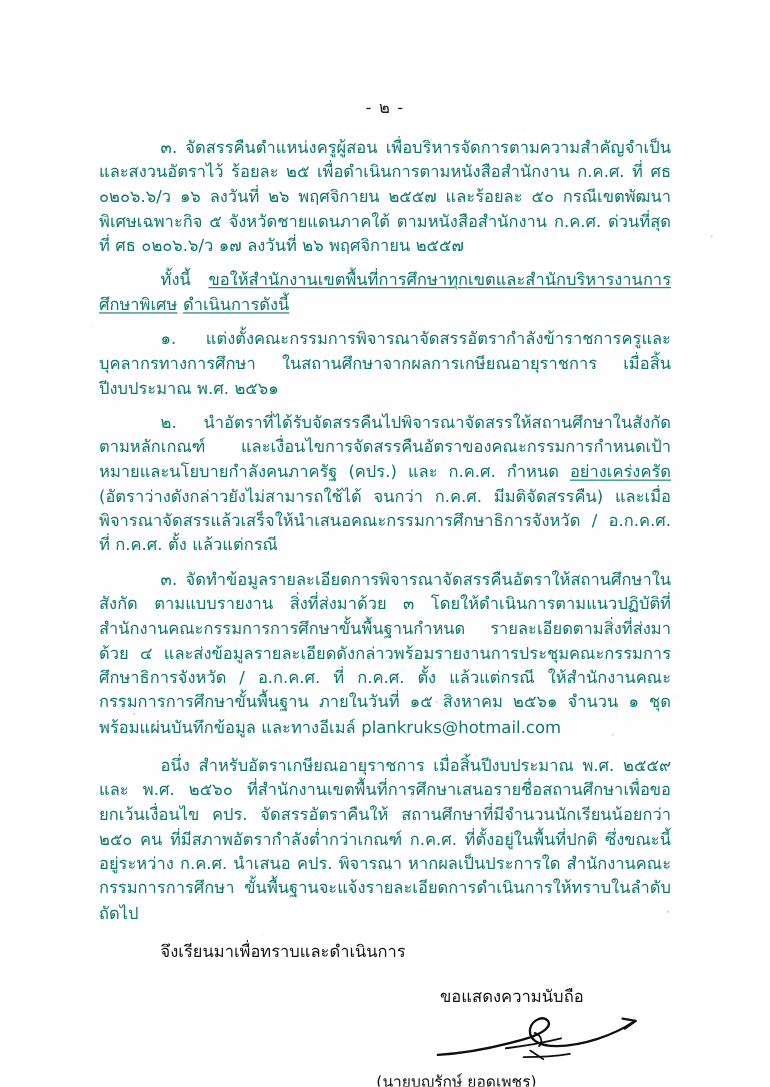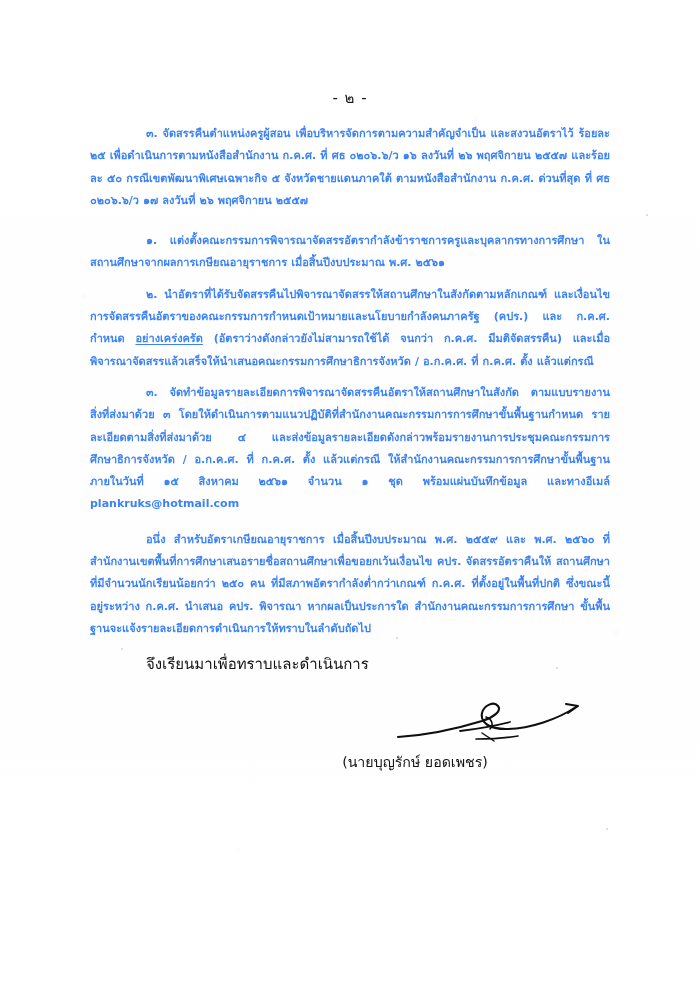--- a/index.html
+++ b/index.html
@@ -44,27 +44,26 @@
     margin-top: 86px;
     letter-spacing: 1px;
   }
   .body-block {
     margin: 0 auto;
     width: 520px;
     color: #131313;
   }
   p.para {
     margin: 0;
-    font-size: 11px;
+    font-size: 15px;
     line-height: 22.3px;
-    color: #3b82f6;
+    color: #0f766e;
     text-align: justify;
     text-justify: inter-word;
     word-spacing: 0.2px;
-    font-weight: bold;
   }
   p.para.indent {
     text-indent: 56px;
   }
   .gap-sm { height: 6px; }
   .gap-md { height: 9px; }
   .gap-lg { height: 13px; }
   .u {
     text-decoration: underline;
     text-underline-offset: 2px;
@@ -124,20 +123,21 @@
     <div class="page-number">- ๒ -</div>
 
     <div class="gap-lg"></div>
 
     <div class="body-block">
 
       <p class="para indent"><span>๓. จัดสรรคืนตำแหน่งครูผู้สอน เพื่อบริหารจัดการตามความสำคัญจำเป็น และสงวนอัตราไว้</span> <span>ร้อยละ ๒๕ เพื่อดำเนินการตามหนังสือสำนักงาน ก.ค.ศ. ที่ ศธ ๐๒๐๖.๖/ว ๑๖ ลงวันที่ ๒๖ พฤศจิกายน ๒๕๕๗</span> <span>และร้อยละ ๕๐ กรณีเขตพัฒนาพิเศษเฉพาะกิจ ๕ จังหวัดชายแดนภาคใต้ ตามหนังสือสำนักงาน ก.ค.ศ. ด่วนที่สุด</span> <span>ที่ ศธ ๐๒๐๖.๖/ว ๑๗ ลงวันที่ ๒๖ พฤศจิกายน ๒๕๕๗</span></p>
 
       <div class="gap-md"></div>
 
+      <p class="para indent"><span>ทั้งนี้ </span><span class="u">ขอให้สำนักงานเขตพื้นที่การศึกษาทุกเขตและสำนักบริหารงานการศึกษาพิเศษ</span> <span class="u">ดำเนินการดังนี้</span></p>
 
       <div class="gap-md"></div>
 
       <p class="para indent"><span>๑. แต่งตั้งคณะกรรมการพิจารณาจัดสรรอัตรากำลังข้าราชการครูและบุคลากรทางการศึกษา</span> <span>ในสถานศึกษาจากผลการเกษียณอายุราชการ เมื่อสิ้นปีงบประมาณ พ.ศ. ๒๕๖๑</span></p>
 
       <div class="gap-md"></div>
 
       <p class="para indent"><span>๒. นำอัตราที่ได้รับจัดสรรคืนไปพิจารณาจัดสรรให้สถานศึกษาในสังกัดตามหลักเกณฑ์</span> <span>และเงื่อนไขการจัดสรรคืนอัตราของคณะกรรมการกำหนดเป้าหมายและนโยบายกำลังคนภาครัฐ (คปร.)</span> <span>และ ก.ค.ศ. กำหนด </span><span class="u">อย่างเคร่งครัด</span><span> (อัตราว่างดังกล่าวยังไม่สามารถใช้ได้ จนกว่า ก.ค.ศ. มีมติจัดสรรคืน)</span> <span>และเมื่อพิจารณาจัดสรรแล้วเสร็จให้นำเสนอคณะกรรมการศึกษาธิการจังหวัด / อ.ก.ค.ศ. ที่ ก.ค.ศ. ตั้ง แล้วแต่กรณี</span></p>
 
       <div class="gap-md"></div>
@@ -148,20 +148,21 @@
 
       <p class="para indent"><span>อนึ่ง สำหรับอัตราเกษียณอายุราชการ เมื่อสิ้นปีงบประมาณ พ.ศ. ๒๕๕๙ และ พ.ศ. ๒๕๖๐</span> <span>ที่สำนักงานเขตพื้นที่การศึกษาเสนอรายชื่อสถานศึกษาเพื่อขอยกเว้นเงื่อนไข คปร. จัดสรรอัตราคืนให้</span> <span>สถานศึกษาที่มีจำนวนนักเรียนน้อยกว่า ๒๕๐ คน ที่มีสภาพอัตรากำลังต่ำกว่าเกณฑ์ ก.ค.ศ. ที่ตั้งอยู่ในพื้นที่ปกติ</span> <span>ซึ่งขณะนี้อยู่ระหว่าง ก.ค.ศ. นำเสนอ คปร. พิจารณา หากผลเป็นประการใด สำนักงานคณะกรรมการการศึกษา</span> <span>ขั้นพื้นฐานจะแจ้งรายละเอียดการดำเนินการให้ทราบในลำดับถัดไป</span></p>
 
       <div class="gap-lg"></div>
 
       <p class="closing">จึงเรียนมาเพื่อทราบและดำเนินการ</p>
 
       <div class="gap-lg"></div>
       <div class="gap-sm"></div>
 
+      <p class="regards">ขอแสดงความนับถือ</p>
 
       <div class="sig-wrap">
         <svg class="sig-svg" width="200" height="58" viewBox="0 0 200 58" fill="none" xmlns="http://www.w3.org/2000/svg">
           <path d="M8 42 C40 40, 66 34, 92 26 C104 22, 112 16, 108 11 C104 6, 94 10, 92 18 C90 28, 100 34, 116 34 C140 34, 168 24, 186 12" stroke="#0f0f0f" stroke-width="2.1" stroke-linecap="round" fill="none"></path>
           <path d="M176 9 L188 11 L178 18" stroke="#0f0f0f" stroke-width="2.1" stroke-linecap="round" stroke-linejoin="round" fill="none"></path>
           <path d="M70 36 C86 34, 104 31, 120 27" stroke="#0f0f0f" stroke-width="1.8" stroke-linecap="round" fill="none"></path>
           <path d="M96 22 C102 24, 104 30, 100 34" stroke="#0f0f0f" stroke-width="1.6" stroke-linecap="round" fill="none"></path>
           <path d="M86 44 C100 44, 116 43, 128 41" stroke="#0f0f0f" stroke-width="1.7" stroke-linecap="round" fill="none"></path>
           <path d="M92 38 L104 46" stroke="#0f0f0f" stroke-width="1.5" stroke-linecap="round" fill="none"></path>
         </svg>

